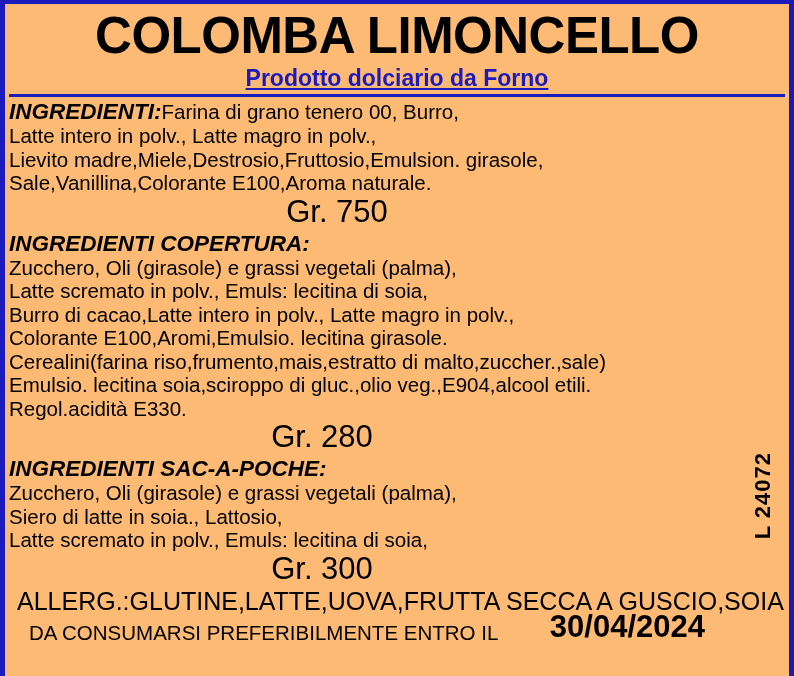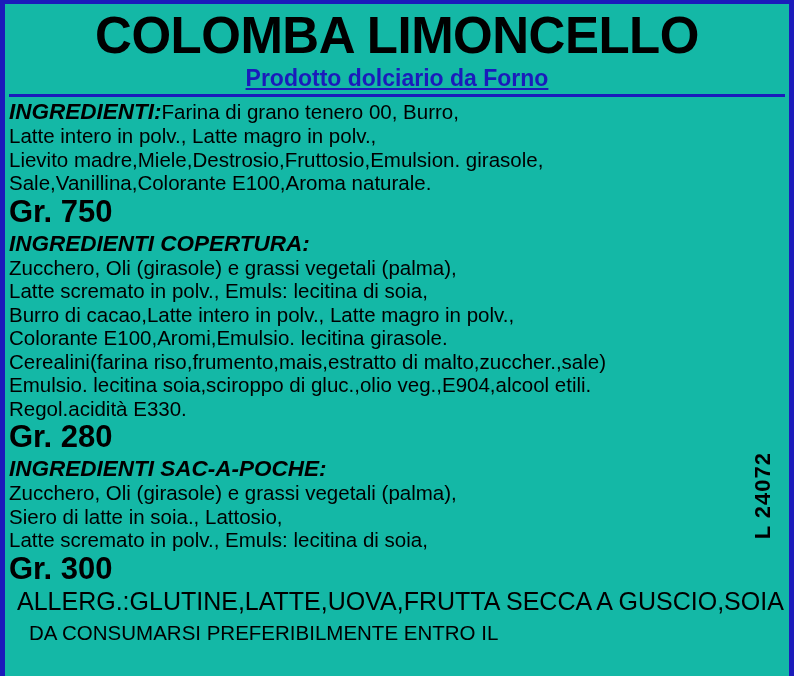--- a/index.html
+++ b/index.html
@@ -8,21 +8,21 @@
     background: #ffffff;
   }
   body {
     font-family: "Liberation Sans", sans-serif;
   }
   #label {
     position: relative;
     width: 794px;
     height: 676px;
     box-sizing: border-box;
-    background: #14b8a6;
+    background: #fdba74;
     overflow: hidden;
   }
   
   .frame-top {
     position: absolute;
     left: 0; top: 0;
     width: 794px; height: 4px;
     background: #1b1bbb;
   }
   .frame-left {
@@ -83,24 +83,24 @@
     font-style: italic;
     font-weight: bold;
     font-size: 22.5px;
     line-height: 25px;
     color: #000000;
     display: inline-block;
   }
   .b { font-weight: normal; }
   .weight {
     font-size: 31px;
-    font-weight: bold;
+    font-weight: normal;
     line-height: 34px;
     color: #000000;
-    text-align: left;
+    text-align: center;
     padding-right: 120px;
   }
   .weight.right-shift { padding-right: 150px; }
   .lotto {
     position: absolute;
     right: 18px;
     top: 452px;
     font-size: 22px;
     font-weight: bold;
     color: #000000;
@@ -195,19 +195,20 @@
       <div class="line">
         <span class="b">Latte scremato in polv., Emuls: lecitina di soia,</span>
       </div>
       <div class="weight right-shift">Gr. 300</div>
     </div>
 
     <div class="allerg">ALLERG.:GLUTINE,LATTE,UOVA,FRUTTA SECCA A GUSCIO,SOIA</div>
 
     <div class="bottom-row">
       <span class="consumarsi">DA CONSUMARSI PREFERIBILMENTE ENTRO IL</span>
+      <span class="date">30/04/2024</span>
     </div>
 
   </div>
 
   <div class="lotto">L 24072</div>
 
 </div>
 
 </body></html>

